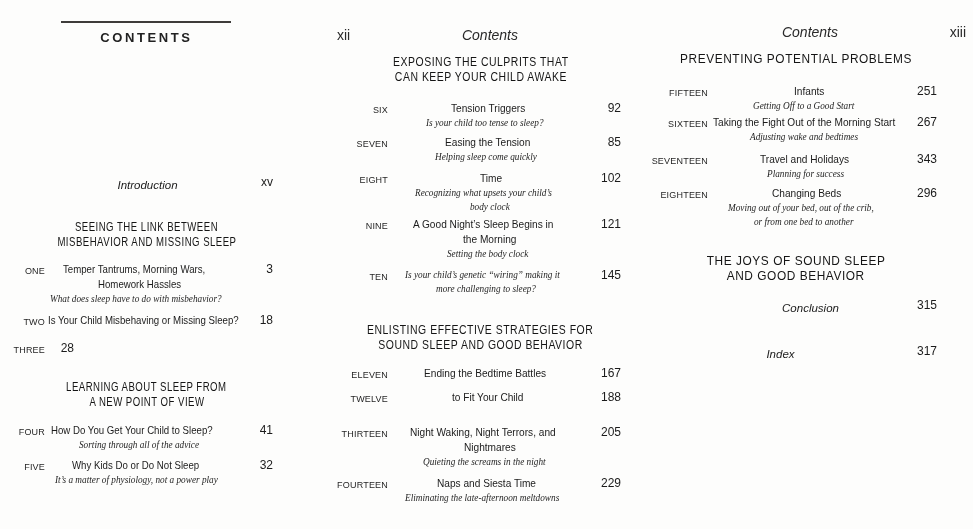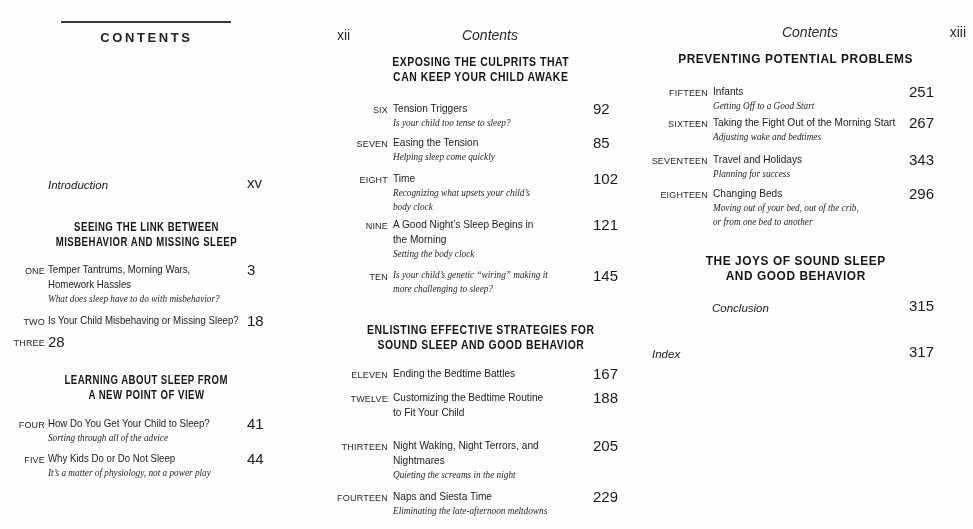--- a/index.html
+++ b/index.html
@@ -22,43 +22,43 @@
     font-size:13px; font-weight:bold; letter-spacing:2.6px; line-height:16px;
     color:#222;
   }
 
   .headrow { position:relative; height:13px; font-size:14px; line-height:13px; color:#2a2a2a; }
   .folio-l { position:absolute; left:-3px; top:0; }
   .folio-r { position:absolute; right:-29px; top:0; }
   .rh-mid   { position:absolute; left:0; right:-19px; text-align:center; font-style:italic; }
   .rh-right { position:absolute; left:0; right:-28px; text-align:center; font-style:italic; }
 
-  .sechead { text-align:center; font-weight:bold; color:#151515; }
+  .sechead { text-align:center; font-weight:normal; color:#151515; }
   .hline { line-height:15px; font-size:12px; white-space:nowrap; }
   .col-right .hline { font-size:12.5px; }
   .hline > span { display:inline-block; transform:scaleX(var(--hx)); transform-origin:50% 50%; letter-spacing:0.6px; }
 
   .row { display:flex; align-items:flex-start; }
   .num {
     flex:none; width:25px; margin-right:3px;
     text-align:right; direction:rtl; white-space:nowrap;
     font-size:9px; letter-spacing:0.2px; line-height:15px; padding-top:2px; color:#262626;
   }
   .col-mid .num   { width:48px; margin-right:5px; }
   .col-right .num { width:53px; margin-right:5px; }
-  .bd { flex:1; min-width:0; }
+  .bd { flex:1; min-width:0;text-align:center; }
   .tl { line-height:15px; font-size:11.5px; white-space:nowrap; }
   .tl > span { display:inline-block; transform:scaleX(var(--sx)); transform-origin:0 50%; }
   .sl {
     line-height:14px; font-size:10.5px; white-space:nowrap;
     font-family:"Liberation Serif", serif; font-style:italic; color:#242424;
   }
   .sl + .sl { line-height:13px; }
   .sl > span { display:inline-block; transform:scaleX(0.88); transform-origin:0 50%; }
-  .pg { flex:none; width:26px; text-align:left; font-size:15px; line-height:15px; }
+  .pg { flex:none; width:26px; text-align:right; font-size:12px; line-height:15px; }
   .col-mid .pg, .col-right .pg { width:28px; }
 
   .il { font-style:italic; font-size:11.5px; line-height:15px; }
   .ind-intro { padding-left:28px; }
   .ind-conc  { padding-left:57px; }
   .row-index { margin-left:-3px; }
 </style>
 </head>
 <body>
 
@@ -87,21 +87,21 @@
   </div>
 
   <div class="row" style="margin-top:7px">
     <div class="num">TWO</div>
     <div class="bd">
       <div class="tl"><span>Is Your Child Misbehaving or Missing Sleep?</span></div>
     </div>
     <div class="pg">18</div>
   </div>
 
-  <div class="row" style="margin-top:4px">
+  <div class="row" style="margin-top:11px">
     <div class="num">THREE</div>
     <div class="pg">28</div>
   </div>
 
   <div class="sechead" style="margin-top:22px">
     <div class="hline"><span>LEARNING ABOUT SLEEP FROM</span></div>
     <div class="hline"><span>A NEW POINT OF VIEW</span></div>
   </div>
 
   <div class="row" style="margin-top:13px">
@@ -112,21 +112,21 @@
     </div>
     <div class="pg">41</div>
   </div>
 
   <div class="row" style="margin-top:6px">
     <div class="num">FIVE</div>
     <div class="bd">
       <div class="tl"><span>Why Kids Do or Do Not Sleep</span></div>
       <div class="sl"><span>It’s a matter of physiology, not a power play</span></div>
     </div>
-    <div class="pg">44</div>
+    <div class="pg">32</div>
   </div>
 </div>
 
 <div class="col col-mid">
   <div class="headrow" style="margin-top:25px">
     <span class="folio-l">xii</span>
     <span class="rh-mid">Contents</span>
   </div>
 
   <div class="sechead" style="margin-top:13px">
@@ -190,21 +190,20 @@
     <div class="num">ELEVEN</div>
     <div class="bd">
       <div class="tl"><span>Ending the Bedtime Battles</span></div>
     </div>
     <div class="pg">167</div>
   </div>
 
   <div class="row" style="margin-top:7px">
     <div class="num">TWELVE</div>
     <div class="bd">
-      <div class="tl"><span>Customizing the Bedtime Routine</span></div>
       <div class="tl"><span>to Fit Your Child</span></div>
     </div>
     <div class="pg">188</div>
   </div>
 
   <div class="row" style="margin-top:18px">
     <div class="num">THIRTEEN</div>
     <div class="bd">
       <div class="tl"><span>Night Waking, Night Terrors, and</span></div>
       <div class="tl"><span>Nightmares</span></div>

